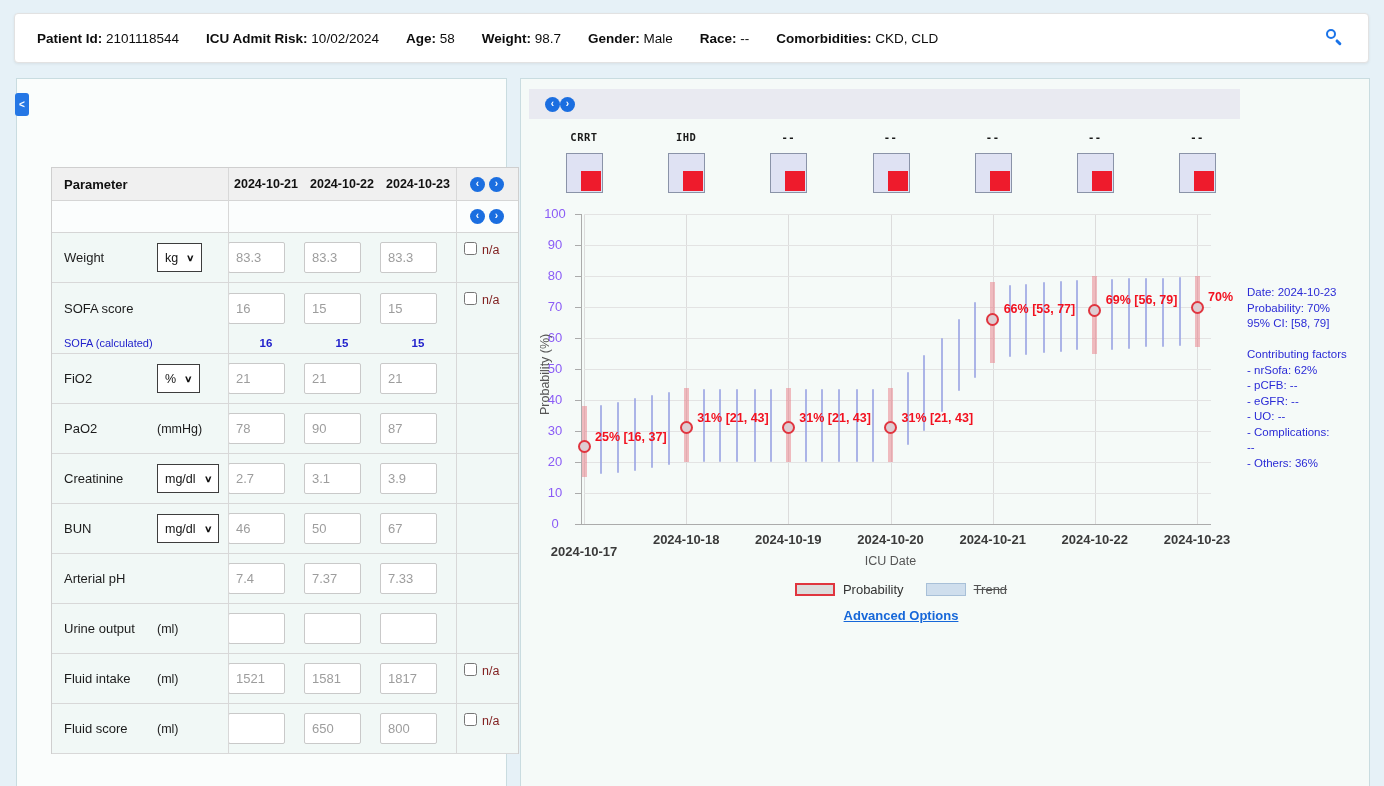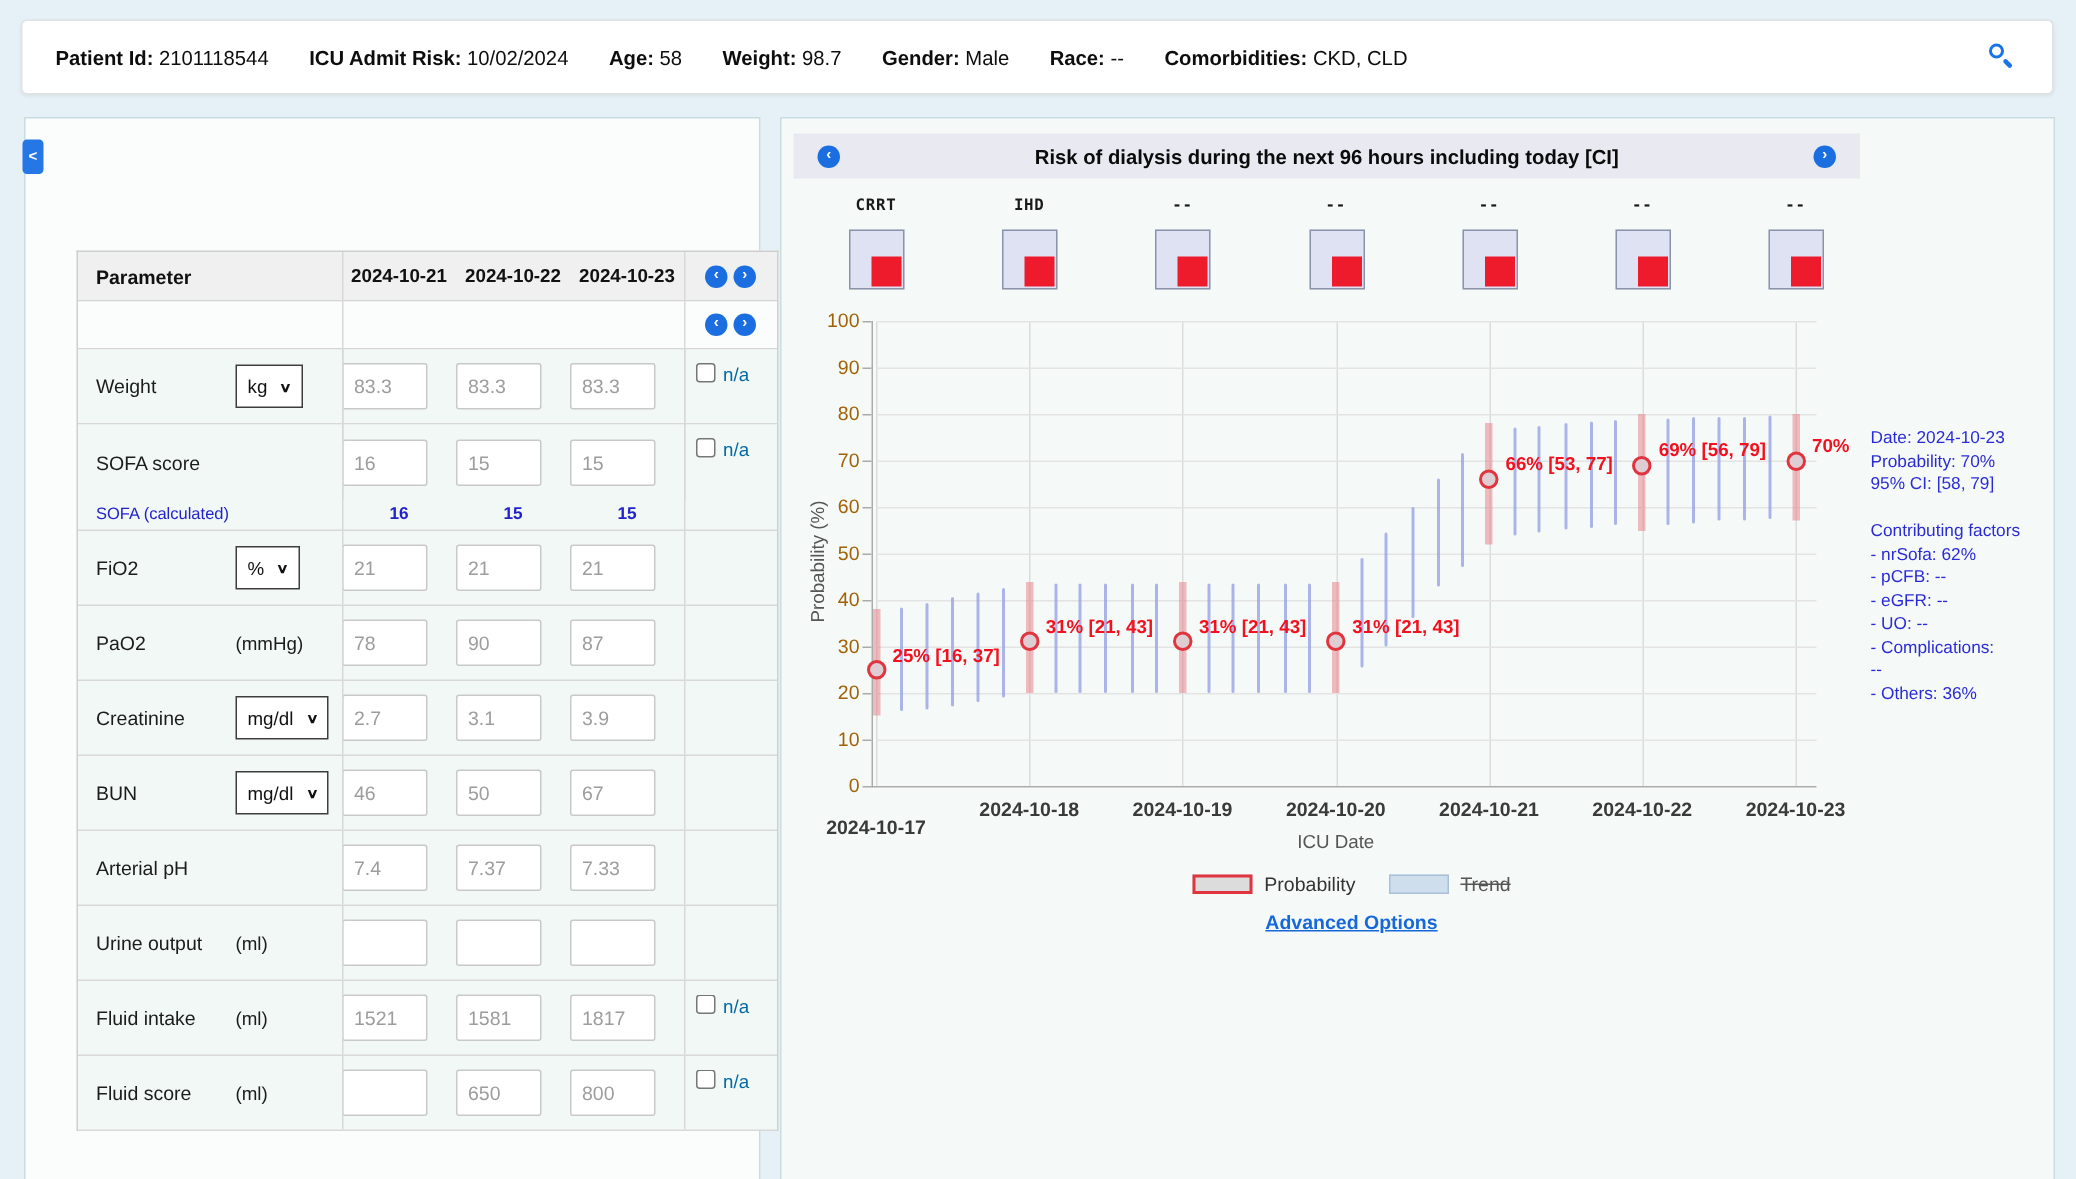--- a/index.html
+++ b/index.html
@@ -54,21 +54,21 @@
     display:inline-flex; align-items:center; gap:9px; font-size:12.5px; color:#111; cursor:pointer;
   }
   .unit-caret { font-size:9px; font-weight:700; transform:scaleX(1.3); }
   .val-cell { display:flex; justify-content:flex-start; }
   input.val {
     width:57px; height:31px; border:1px solid #c9c9c9; border-radius:2px; background:#fff;
     color:#9d9d9d; font-size:13px; font-family:"Liberation Sans",sans-serif; padding:0 0 0 7px; outline:none;
   }
   .na-cell { align-self:start; display:flex; align-items:flex-start; gap:5px; padding:9px 0 0 8px; }
   .na-cell input { width:13px; height:13px; margin:0; }
-  .na-lab { font-size:12.5px; color:#0369a1; position:relative; top:1px; }
+  .na-lab { font-size:12.5px; color:#7f1d1d; position:relative; top:1px; }
   .t-calc { height:21px; background:#f1f8f6; border-bottom:1px solid #d8d8d8; align-items:center; }
   .calc-label { font-size:11px; color:#2222cc; padding-left:12px; }
   .calc-val { font-size:11.5px; font-weight:700; color:#2222cc; text-align:center; }
   .vline1 { position:absolute; left:176px; top:0; bottom:0; width:1px; background:#d8d8d8; }
   .vline2 { position:absolute; left:404px; top:0; bottom:0; width:1px; background:#d8d8d8; }
   .circ-btn {
     width:15px; height:15px; border-radius:50%; background:#1b6ee0; color:#fff;
     font-size:10px; font-weight:700; text-align:center; line-height:14px; cursor:pointer;
     display:inline-block;
   }
@@ -96,21 +96,21 @@
   .treat-icon .red {
     position:absolute; right:1px; bottom:1px; width:20px; height:20px; background:#ee1b2c;
   }
 
   #plot { position:absolute; left:63px; top:135px; width:613px; height:310px; }
   .gl-v { position:absolute; width:1px; background:#dcdcdc; top:0; height:310px; }
   .gl-h { position:absolute; height:1px; background:#e3e3e3; left:0; width:627px; }
   .axis-y { position:absolute; left:-3px; top:0; width:1px; height:311px; background:#ababab; }
   .axis-x { position:absolute; left:-3px; top:310px; width:630px; height:1px; background:#ababab; }
   .ytick { position:absolute; left:-9px; width:6px; height:1px; background:#ababab; }
-  .ylab { position:absolute; left:-47px; width:36px; text-align:right; font-size:13px; color:#a16207; }
+  .ylab { position:absolute; left:-47px; width:36px; text-align:center; font-size:13px; color:#8b5cf6; }
   .xlab { position:absolute; top:318px; width:110px; text-align:center; font-size:13px; font-weight:700; color:#3a3a3a; }
   .trend-bar { position:absolute; width:2px; background:rgba(152,163,226,.8); border-radius:1px; }
   .prob-band { position:absolute; width:5px; background:rgba(233,118,128,.48); }
   .marker {
     position:absolute; width:13px; height:13px; border-radius:50%;
     background:#decdd2; border:2px solid #e0353f; cursor:pointer;
   }
   .pt-label { position:absolute; white-space:nowrap; font-size:12.5px; font-weight:700; color:#f2111f; }
   #x-title { position:absolute; left:63px; top:475px; width:613px; text-align:center; font-size:12.5px; color:#555; }
   #y-title {
@@ -380,21 +380,20 @@
           <input type="checkbox" style="">
           <span class="na-lab">n/a</span>
         </div>
       </div>
     </div>
 </div>
 
 <div id="right-panel" class="abs">
   <div id="chart-header">
     <span class="circ-btn">‹</span>
-    <span id="chart-title">Risk of dialysis during the next 96 hours including today [CI]</span>
     <span class="circ-btn">›</span>
   </div>
 
   <div id="treatments">
       <div class="treat-label" style="left: 18px;">CRRT</div>
       <div class="treat-icon" style="left: 45px;">
         <div class="red"></div>
       </div>
       <div class="treat-label" style="left: 120.167px;">IHD</div>
       <div class="treat-icon" style="left: 147.167px;">

